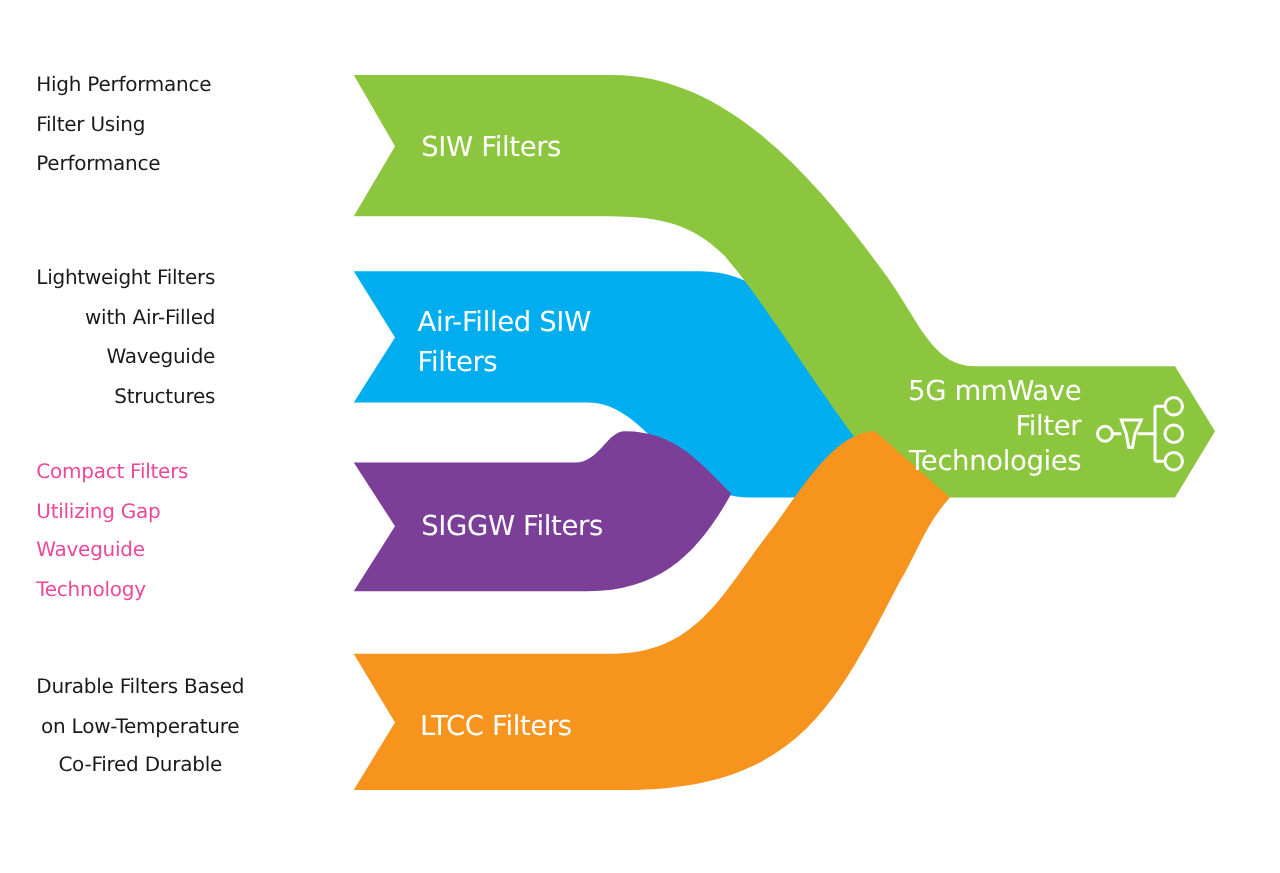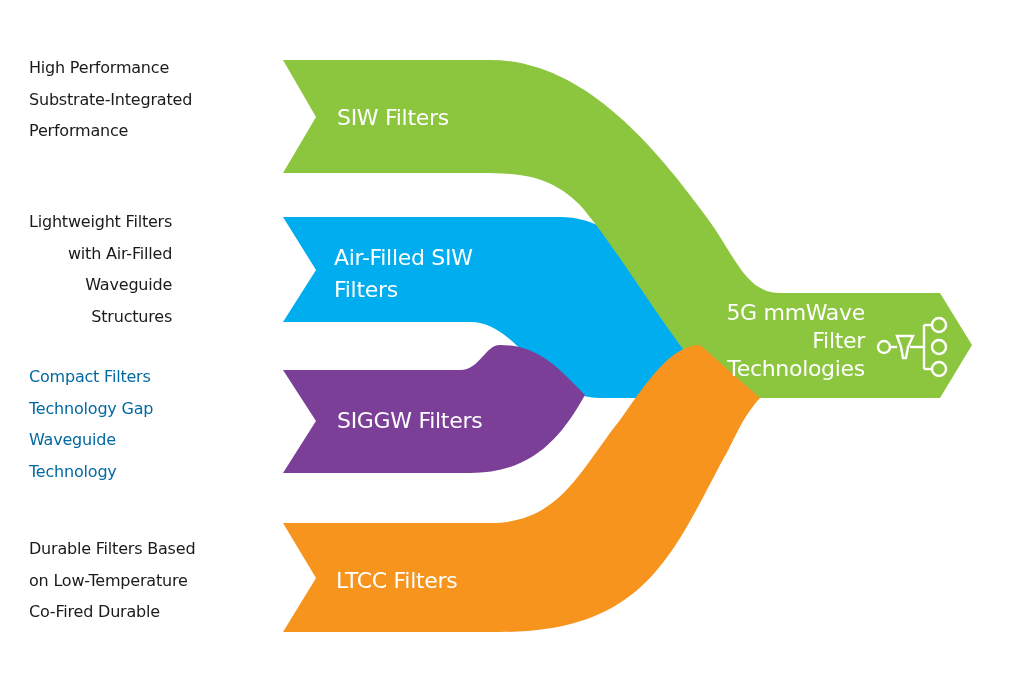--- a/index.html
+++ b/index.html
@@ -11,36 +11,36 @@
     svg.flow { position: absolute; left: 0; top: 0; }
     .lbl { fill: #ffffff; font-family: "DejaVu Sans", "Liberation Sans", sans-serif; font-size: 22px;
            letter-spacing: -0.3px; }
     .icon-stroke { fill: none; stroke: #ffffff; stroke-width: 2.4; }
   </style>
 </head>
 <body>
 
 <div class="desc" style="top: 52px; color: rgb(26, 26, 26);">
   <span>High Performance</span>
-  <span>Substrate-Integrated</span>
+  <span>Filter Using</span>
   <span>Performance</span>
 </div>
 <div class="desc" style="top: 206px; color: rgb(26, 26, 26); text-align: right;">
   <span>Lightweight Filters</span>
   <span>with Air-Filled</span>
   <span>Waveguide</span>
   <span>Structures</span>
 </div>
-<div class="desc" style="top: 361px; color: #0369a1;">
+<div class="desc" style="top: 361px; color: #ec4899;">
   <span>Compact Filters</span>
-  <span>Technology Gap</span>
+  <span>Utilizing Gap</span>
   <span>Waveguide</span>
   <span>Technology</span>
 </div>
-<div class="desc" style="top: 533px; color: rgb(26, 26, 26);">
+<div class="desc" style="top: 533px; color: rgb(26, 26, 26); text-align: center;">
   <span>Durable Filters Based</span>
   <span>on Low-Temperature</span>
   <span>Co-Fired Durable</span>
 </div>
 
 <svg class="flow" width="1024" height="698" viewBox="0 0 1024 698">
 
   <path class="shape-blue" d="M283,217 L560,217 C620,217 640,270 670,293 L690,293 L690,398 L600,398
            C540,398 520,322 470,322 L283,322 L316,270 Z" fill="#00aeef"></path>
 

